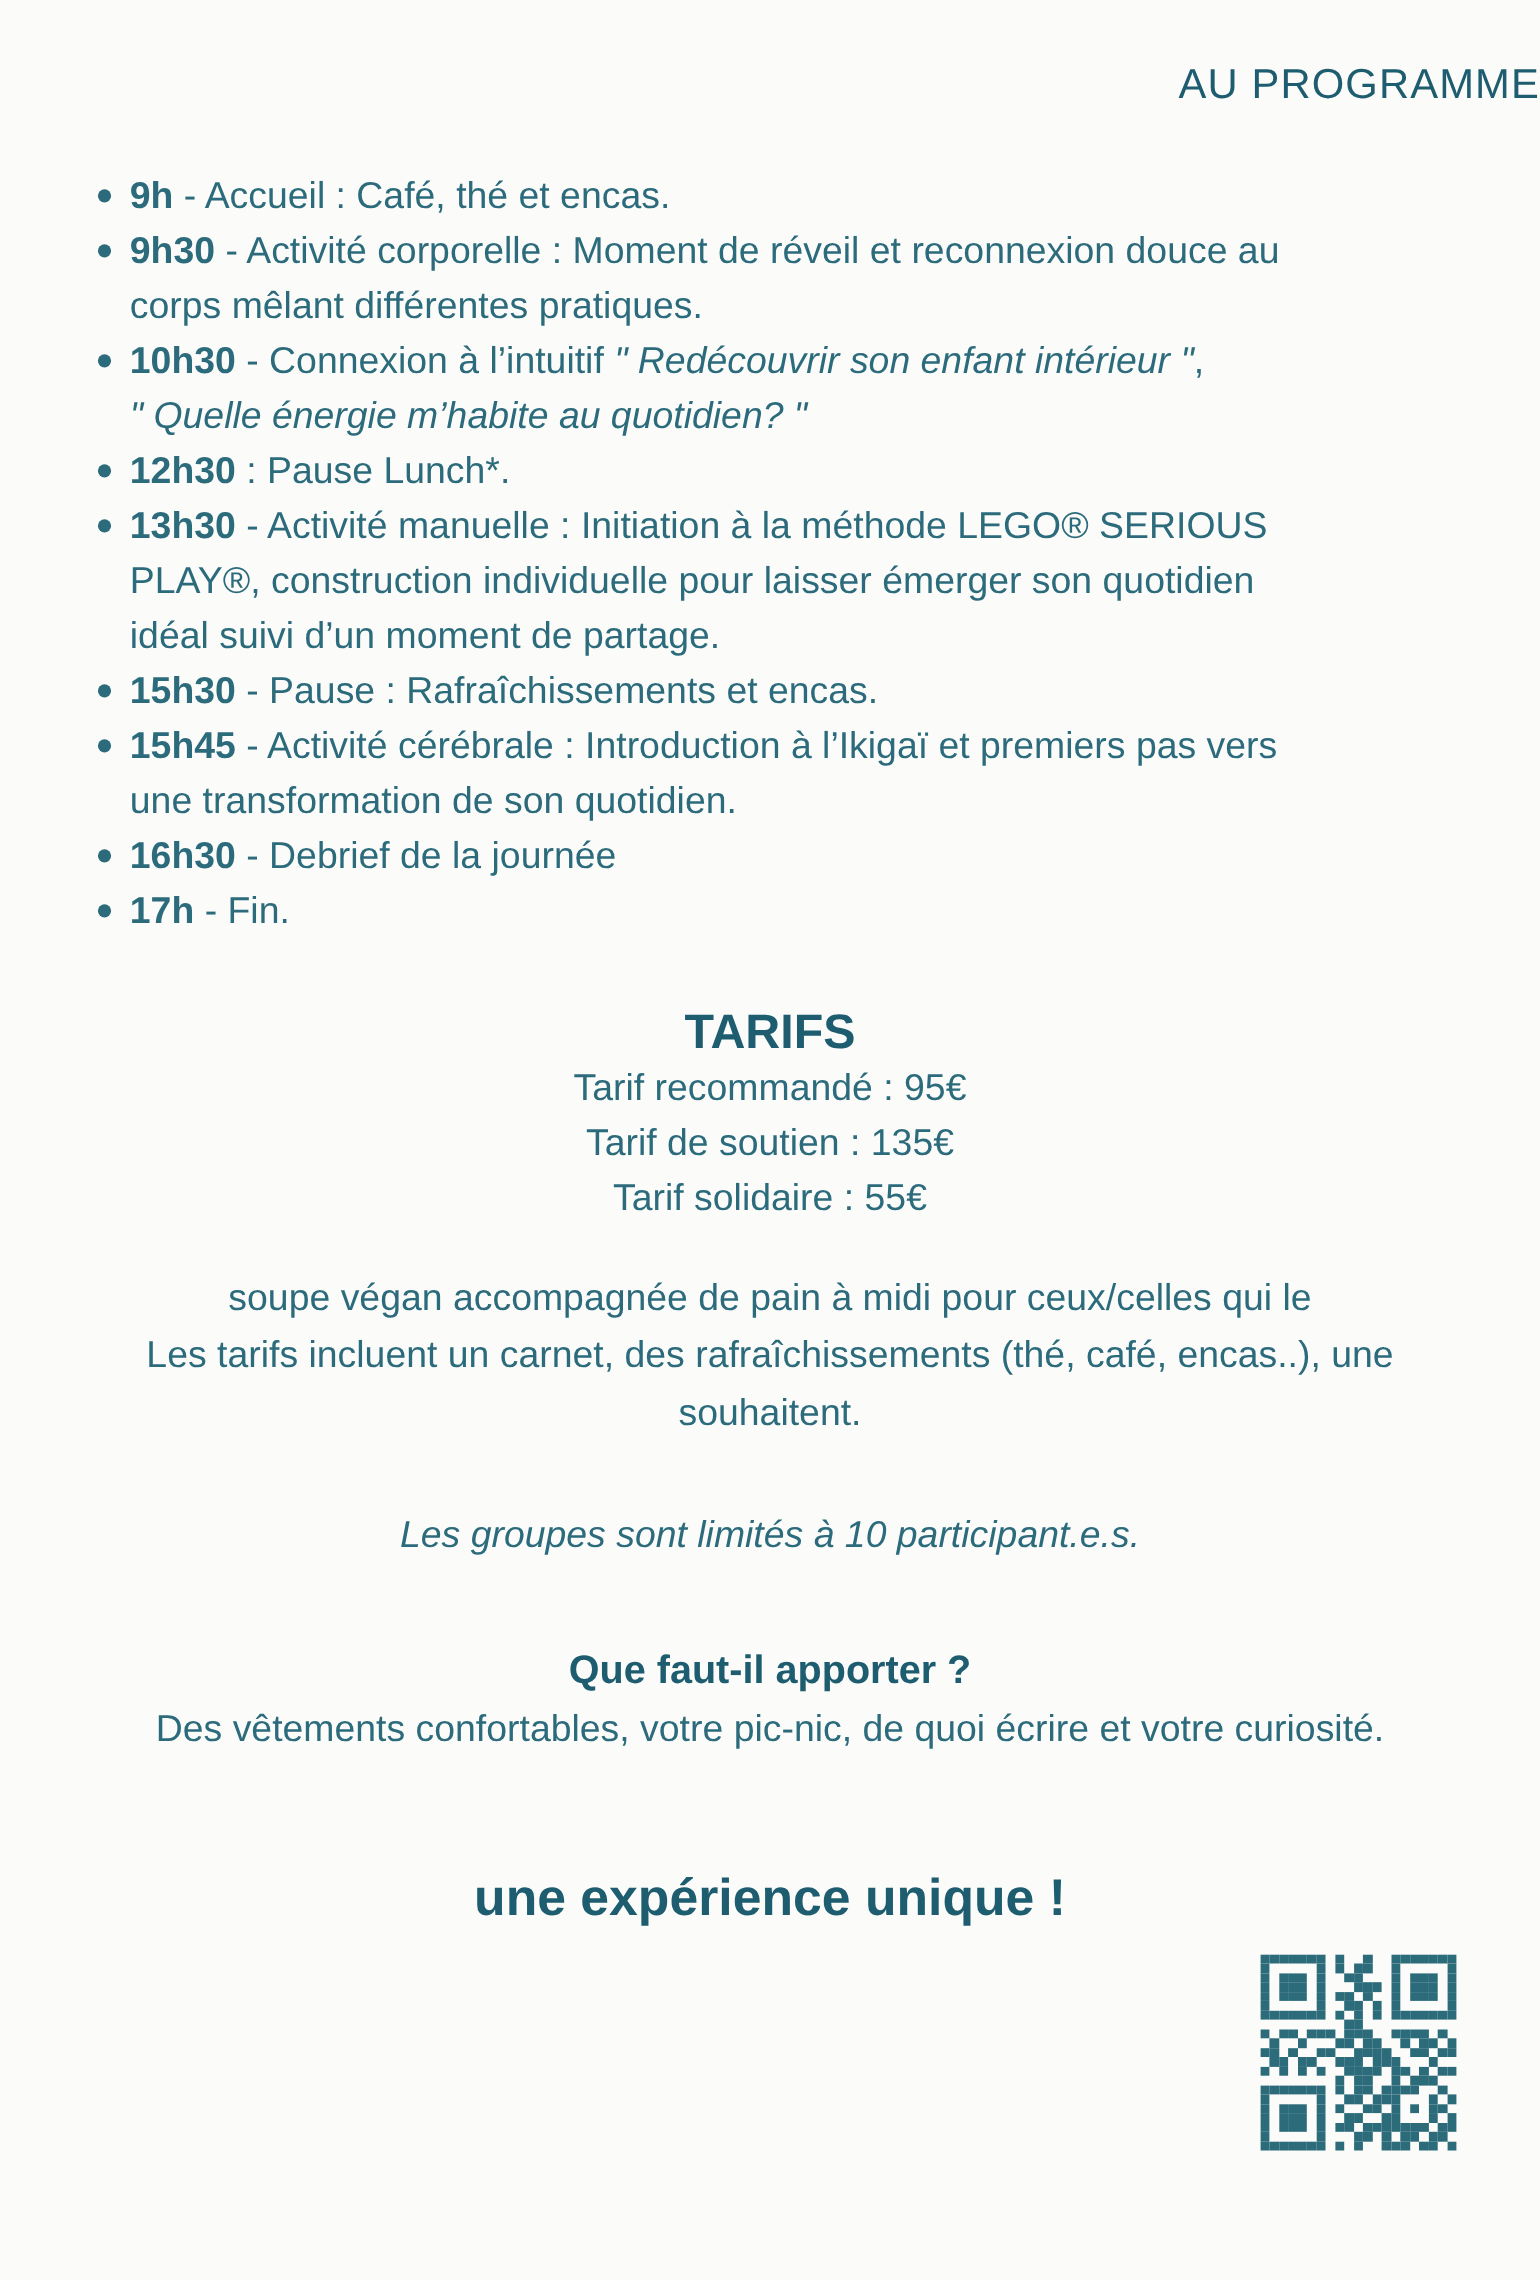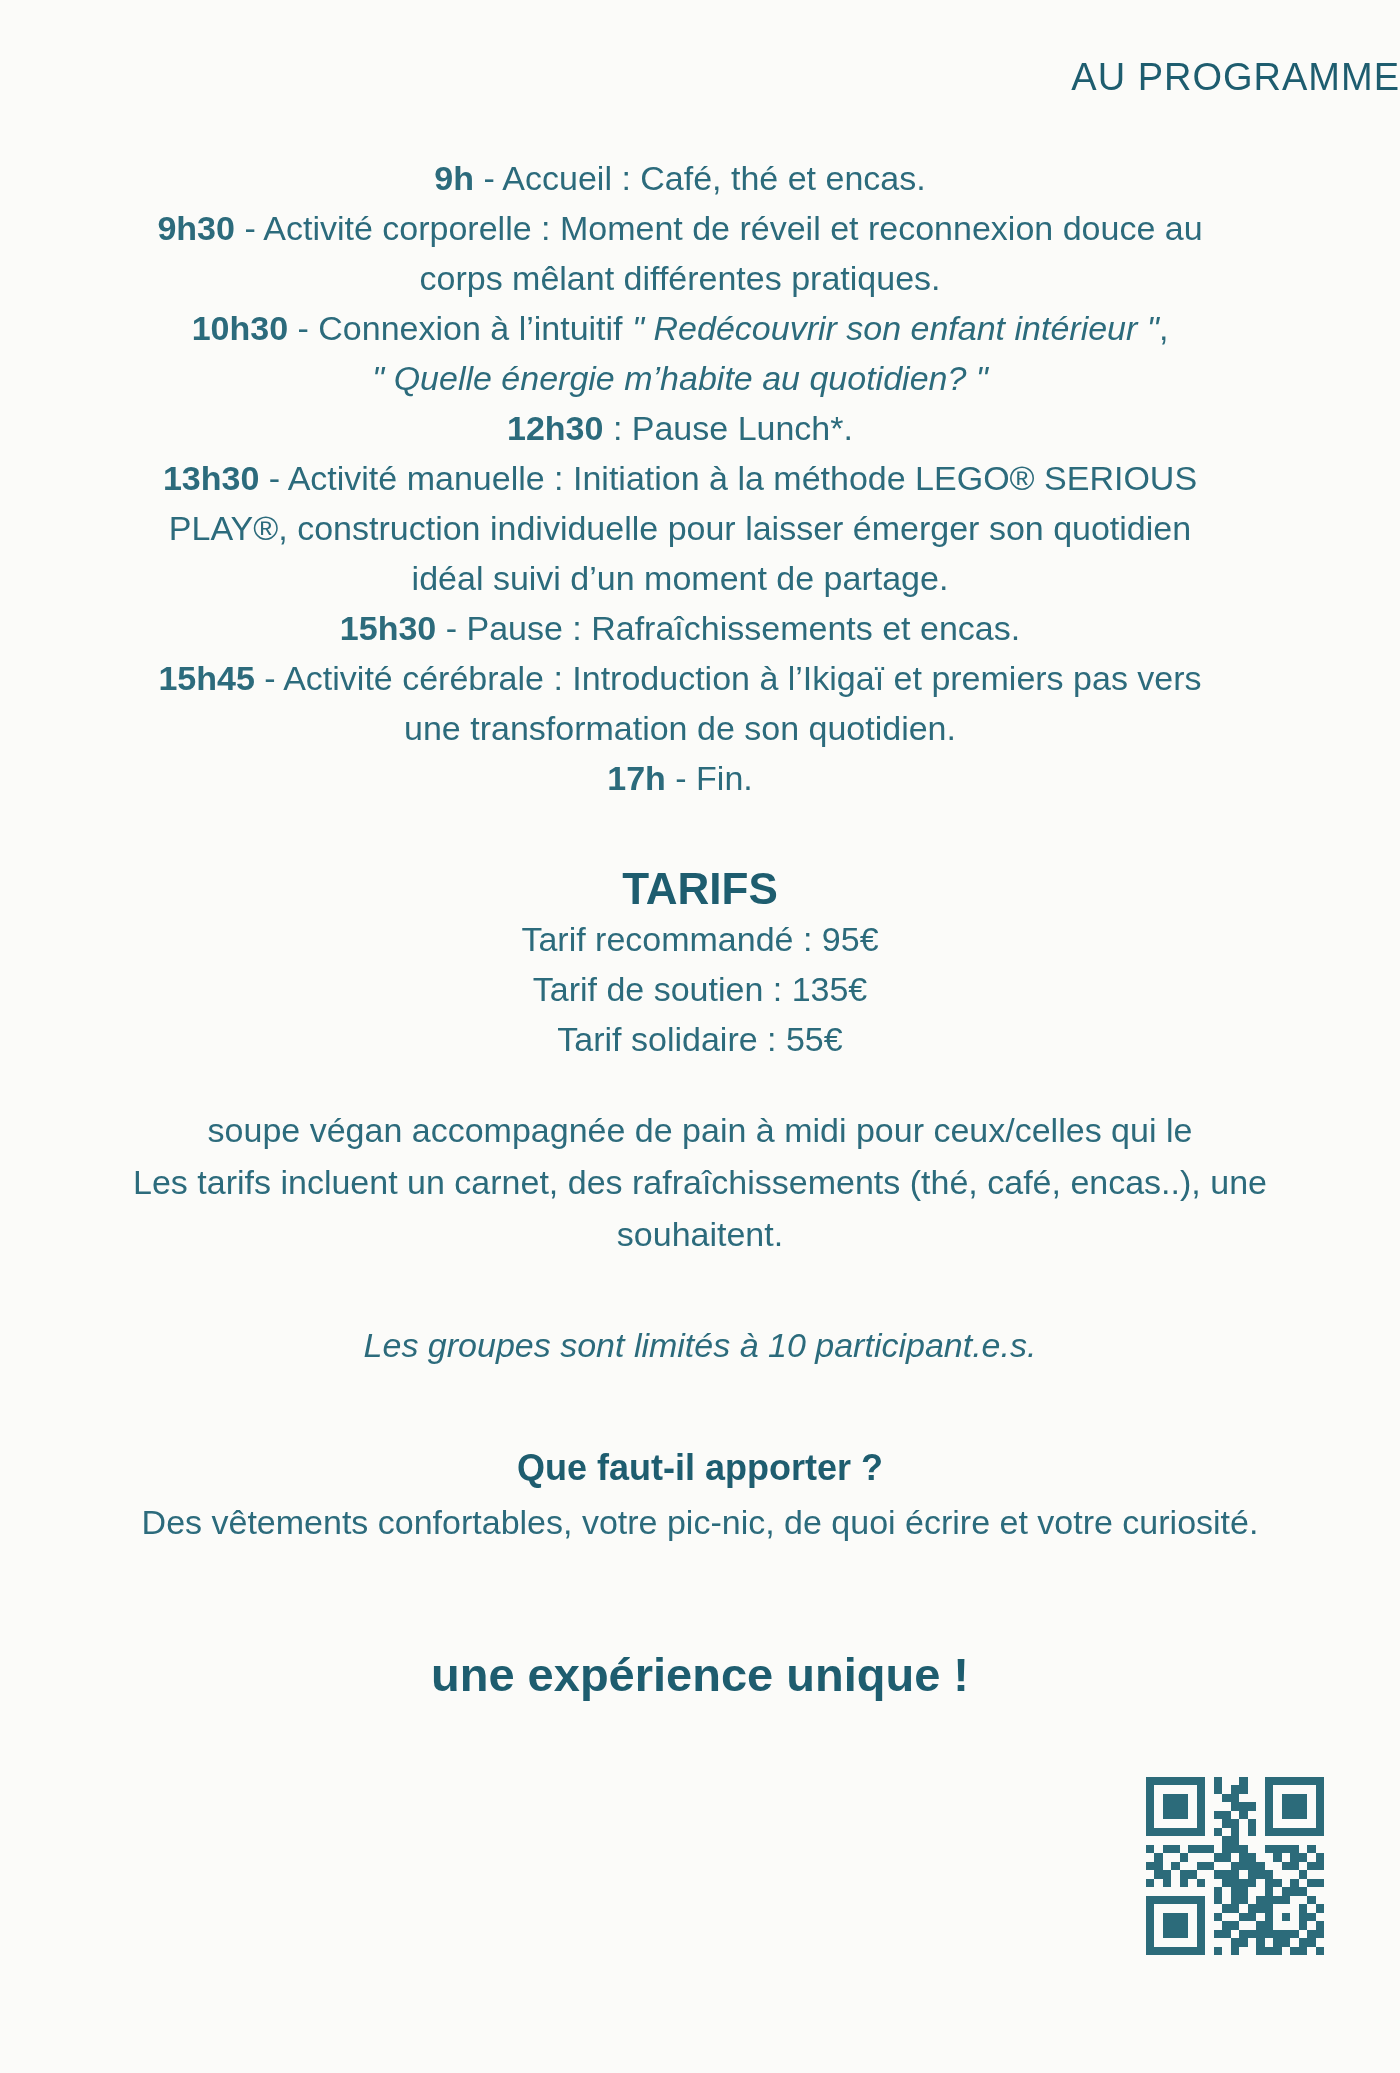--- a/index.html
+++ b/index.html
@@ -22,22 +22,22 @@
     margin-top:56px;
     text-align:right;
     font-size:38px;
     font-weight:400;
     letter-spacing:1px;
     color:var(--heading);
   }
   ul.program-list{
     list-style:none;
     margin-top:54px;
+    padding-left:118px;
     padding-right:40px;
-    text-align:center;
   }
   ul.program-list li{
     position:relative;
     font-size:34px;
     line-height:50px;
   }
   ul.program-list li::before{
     content:"";
     position:absolute;
     left:-29px;
@@ -126,20 +126,21 @@
   <div class="program-title">AU PROGRAMME</div>
 
   <ul class="program-list">
       <li><span class="seg-b">9h</span><span> - Accueil : Café, thé et encas.</span></li>
       <li><span class="seg-b">9h30</span><span> - Activité corporelle : Moment de réveil et reconnexion douce au</span><br><span>corps mêlant différentes pratiques.</span></li>
       <li><span class="seg-b">10h30</span><span> - Connexion à l’intuitif </span><span class="seg-i">" Redécouvrir son enfant intérieur "</span><span>,</span><br><span class="seg-i">" Quelle énergie m’habite au quotidien? "</span></li>
       <li><span class="seg-b">12h30</span><span> : Pause Lunch*.</span></li>
       <li><span class="seg-b">13h30</span><span> - Activité manuelle : Initiation à la méthode LEGO® SERIOUS</span><br><span>PLAY®, construction individuelle pour laisser émerger son quotidien</span><br><span>idéal suivi d’un moment de partage.</span></li>
       <li><span class="seg-b">15h30</span><span> - Pause : Rafraîchissements et encas.</span></li>
       <li><span class="seg-b">15h45</span><span> - Activité cérébrale : Introduction à l’Ikigaï et premiers pas vers</span><br><span>une transformation de son quotidien.</span></li>
+      <li><span class="seg-b">16h30</span><span> - Debrief de la journée</span></li>
       <li><span class="seg-b">17h</span><span> - Fin.</span></li>
     </ul>
 
   <div class="tarifs-title">TARIFS</div>
 
   <div id="tarif-lines">
       <div class="tarif-line">Tarif recommandé : 95€</div>
       <div class="tarif-line">Tarif de soutien : 135€</div>
       <div class="tarif-line">Tarif solidaire : 55€</div>
     </div>

